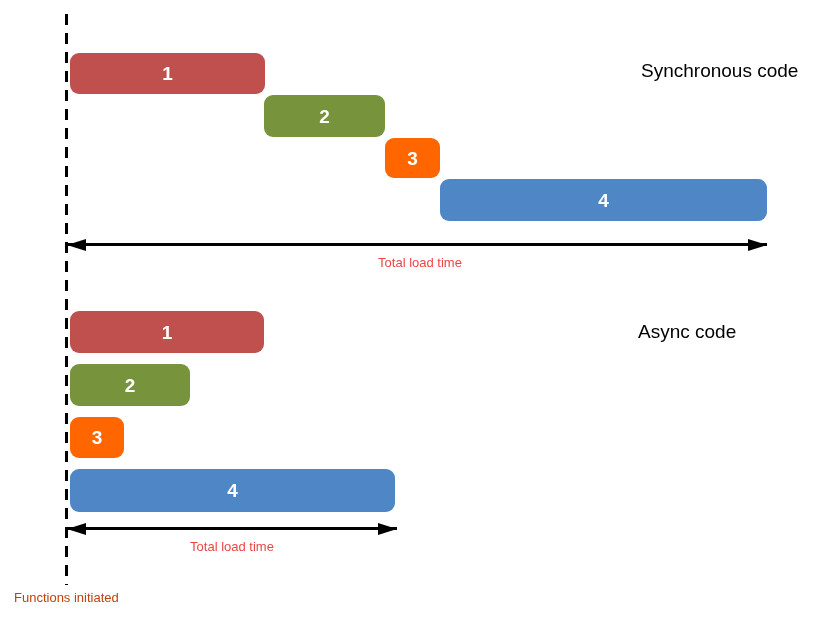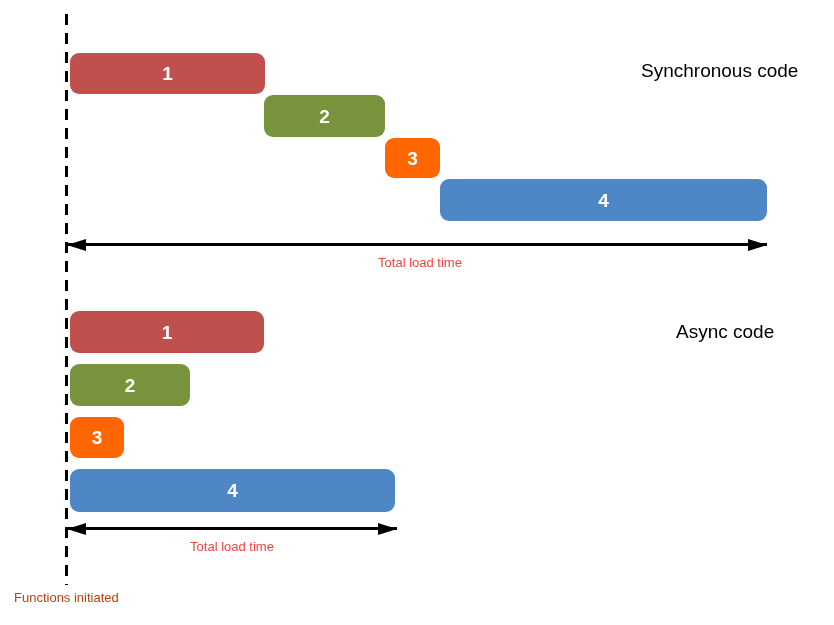--- a/index.html
+++ b/index.html
@@ -36,21 +36,21 @@
     font-size: 19px;
     line-height: 1;
   }
   .section-title {
     position: absolute;
     font-size: 19px;
     color: #000;
     white-space: nowrap;
   }
   .sync-title { left: 598px; top: 60px; margin-left: 43px; }
-  .async-title { left: 676px; top: 321px; }
+  .async-title { left: 638px; top: 321px; }
   .total-arrow {
     position: absolute;
     height: 3px;
     background: #000;
   }
   .ah {
     position: absolute;
     width: 0;
     height: 0;
     border-top: 6px solid transparent;

